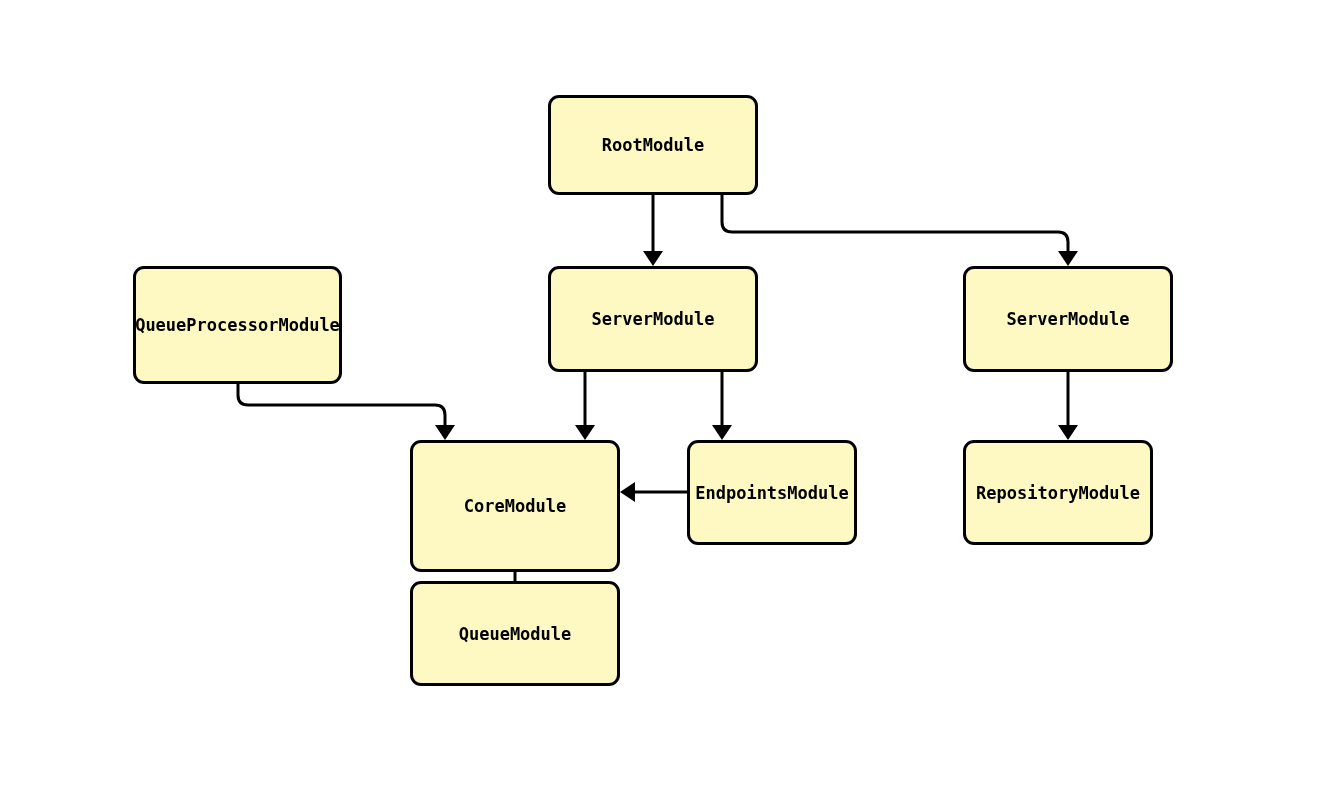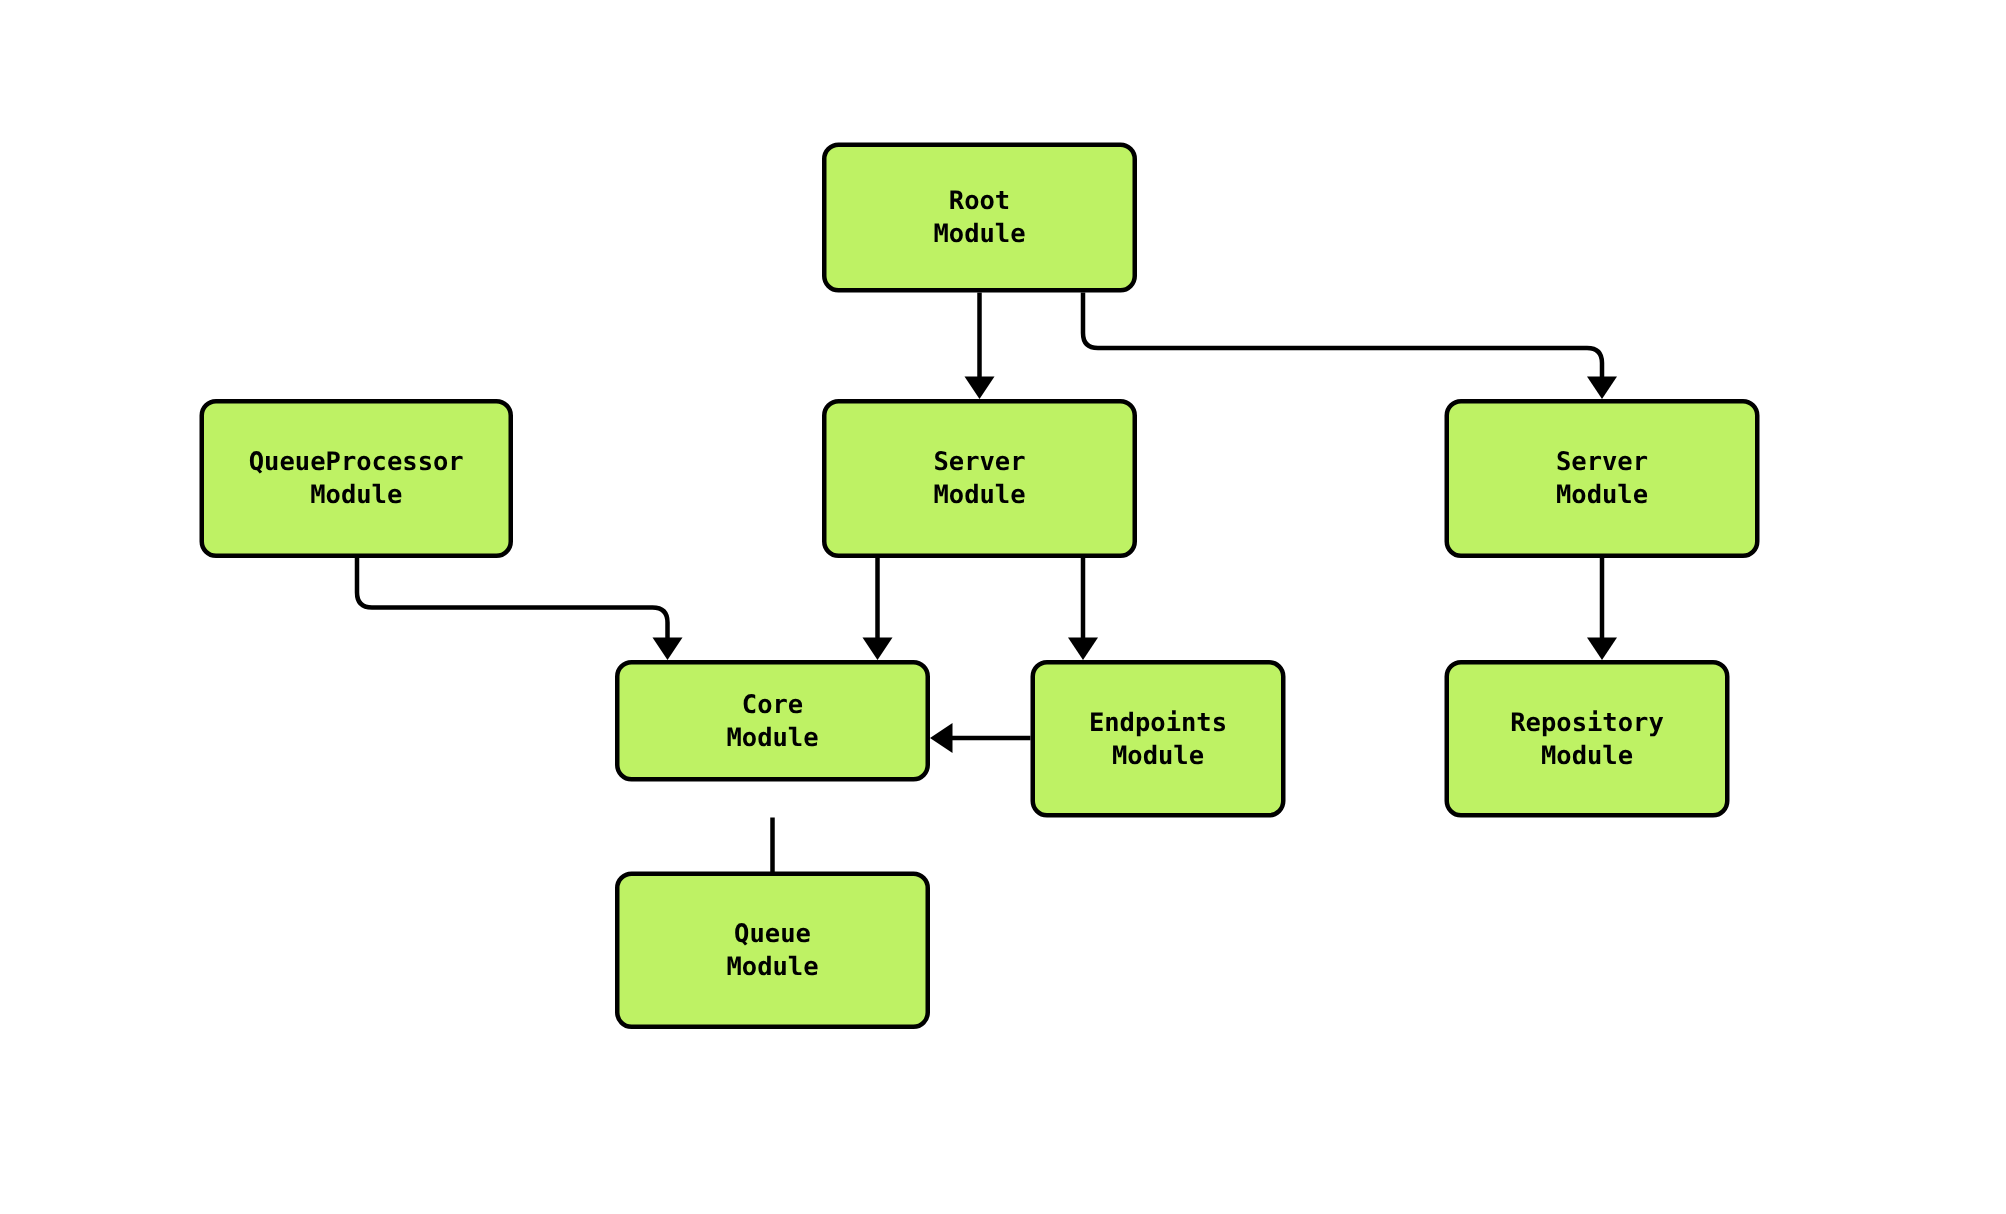--- a/index.html
+++ b/index.html
@@ -24,23 +24,23 @@
     left: 0;
     top: 0;
     width: 1337px;
     height: 809px;
   }
   .node {
     position: absolute;
     box-sizing: border-box;
     border: 3px solid #000000;
     border-radius: 11px;
-    background: #bef264;
+    background: #fef9c3;
     display: flex;
-    flex-direction: column;
+    flex-direction: row;
     align-items: center;
     justify-content: center;
     z-index: 2;
   }
   .node-label {
     font-family: "DejaVu Sans Mono", "Liberation Mono", monospace;
     font-size: 17px;
     font-weight: 700;
     line-height: 22px;
     color: #000000;
@@ -87,33 +87,33 @@
         <path d="M 515 545 L 515 599" fill="none" stroke="#000000" stroke-width="3" stroke-linecap="butt"></path>
         <polygon points="505,598 525,598 515,613" fill="#000000"></polygon>
       </g>
     </svg>
 
   <div id="node-layer">
       <div class="node" style="left: 548px; top: 95px; width: 210px; height: 100px;">
         <div class="node-label">Root</div>
         <div class="node-label">Module</div>
       </div>
-      <div class="node" style="left: 133px; top: 266px; width: 209px; height: 106px;">
+      <div class="node" style="left: 133px; top: 266px; width: 209px; height: 118px;">
         <div class="node-label">QueueProcessor</div>
         <div class="node-label">Module</div>
       </div>
       <div class="node" style="left: 548px; top: 266px; width: 210px; height: 106px;">
         <div class="node-label">Server</div>
         <div class="node-label">Module</div>
       </div>
       <div class="node" style="left: 963px; top: 266px; width: 210px; height: 106px;">
         <div class="node-label">Server</div>
         <div class="node-label">Module</div>
       </div>
-      <div class="node" style="left: 410px; top: 440px; width: 210px; height: 81px;">
+      <div class="node" style="left: 410px; top: 440px; width: 210px; height: 132px;">
         <div class="node-label">Core</div>
         <div class="node-label">Module</div>
       </div>
       <div class="node" style="left: 687px; top: 440px; width: 170px; height: 105px;">
         <div class="node-label">Endpoints</div>
         <div class="node-label">Module</div>
       </div>
       <div class="node" style="left: 963px; top: 440px; width: 190px; height: 105px;">
         <div class="node-label">Repository</div>
         <div class="node-label">Module</div>

